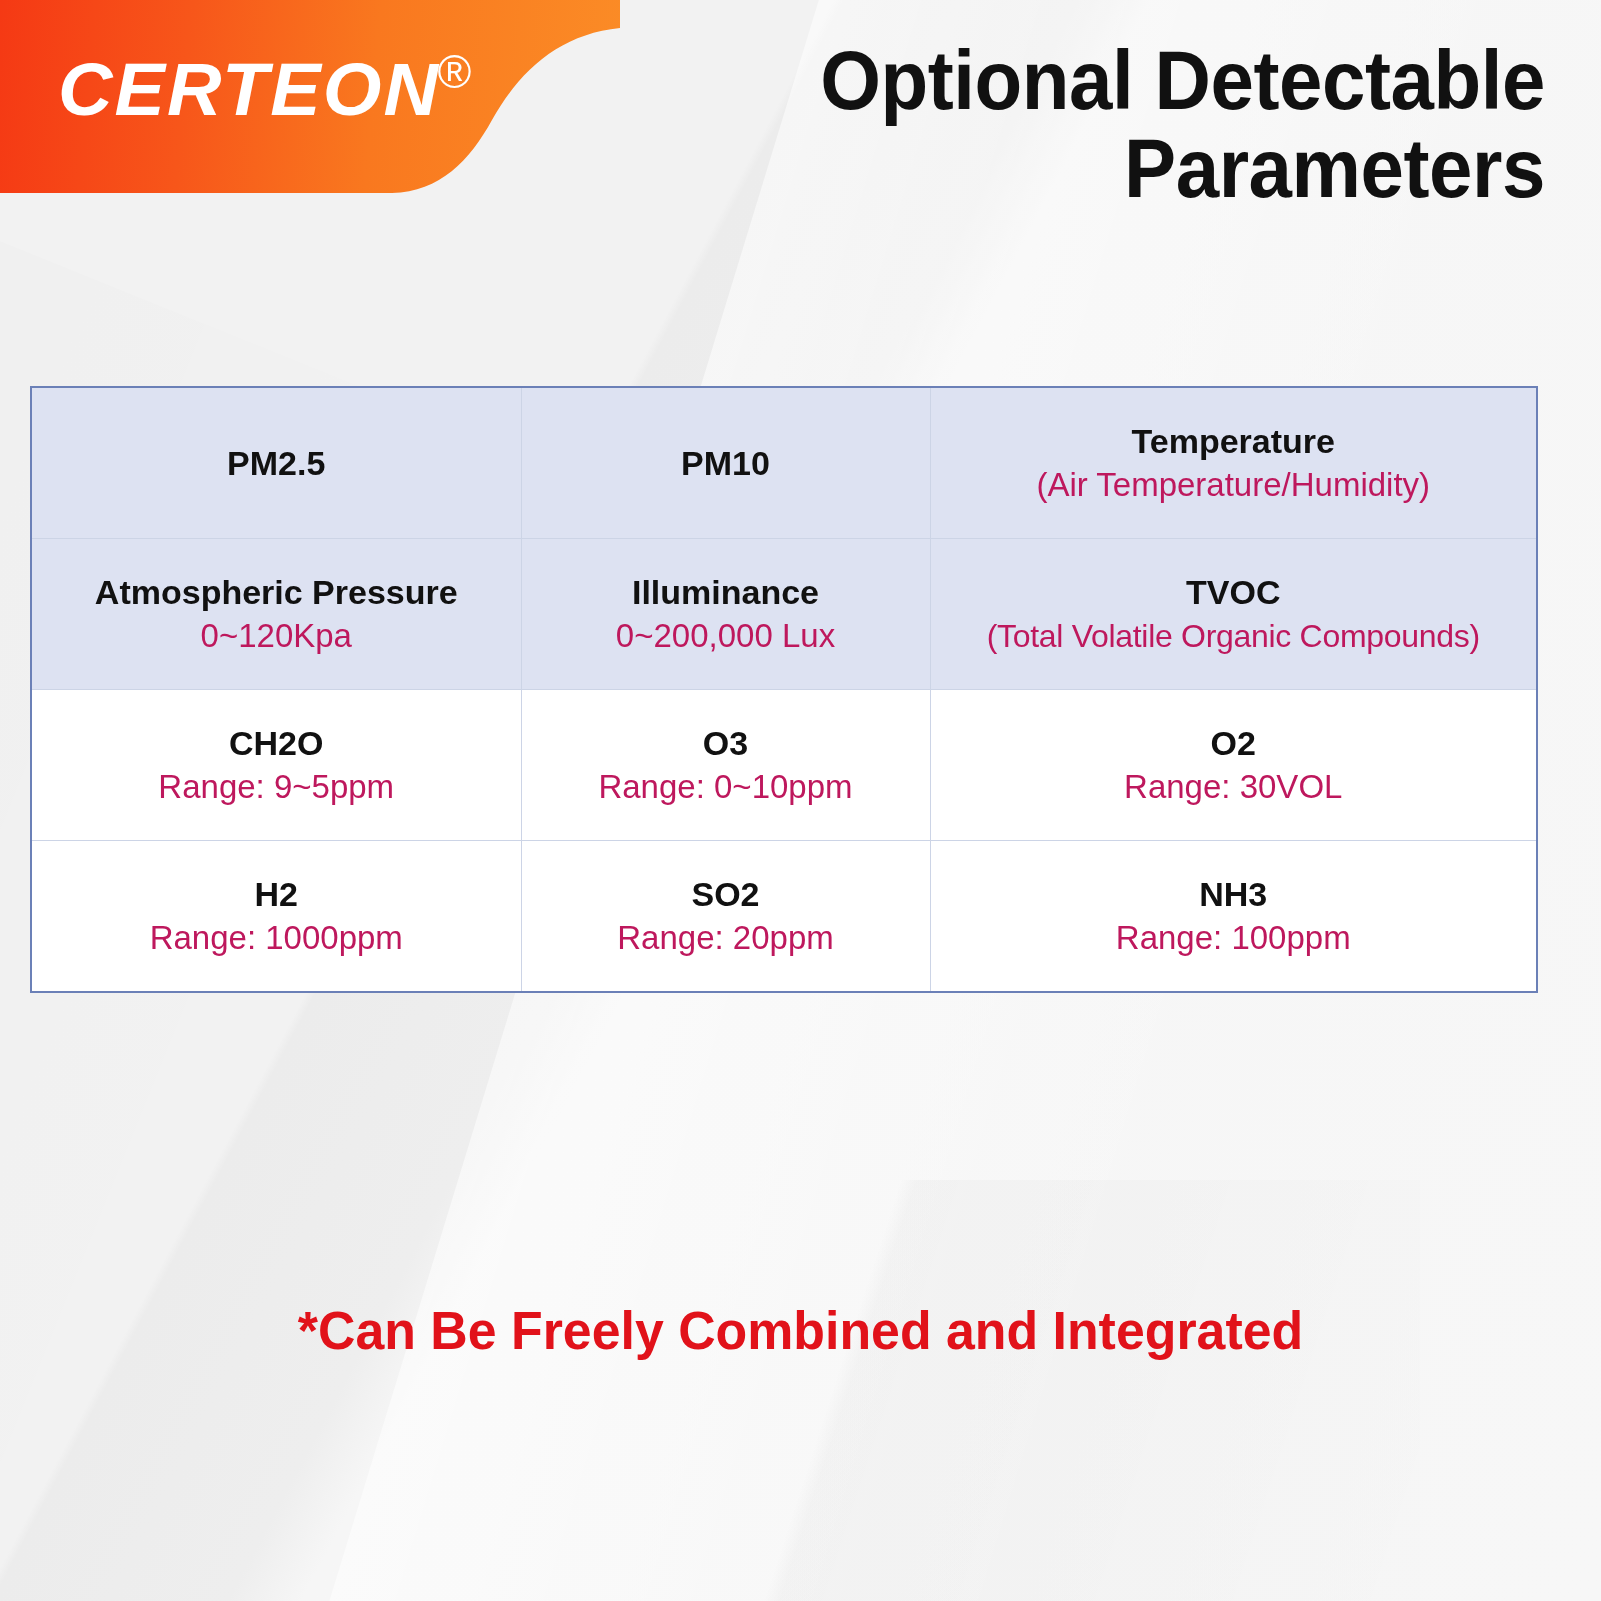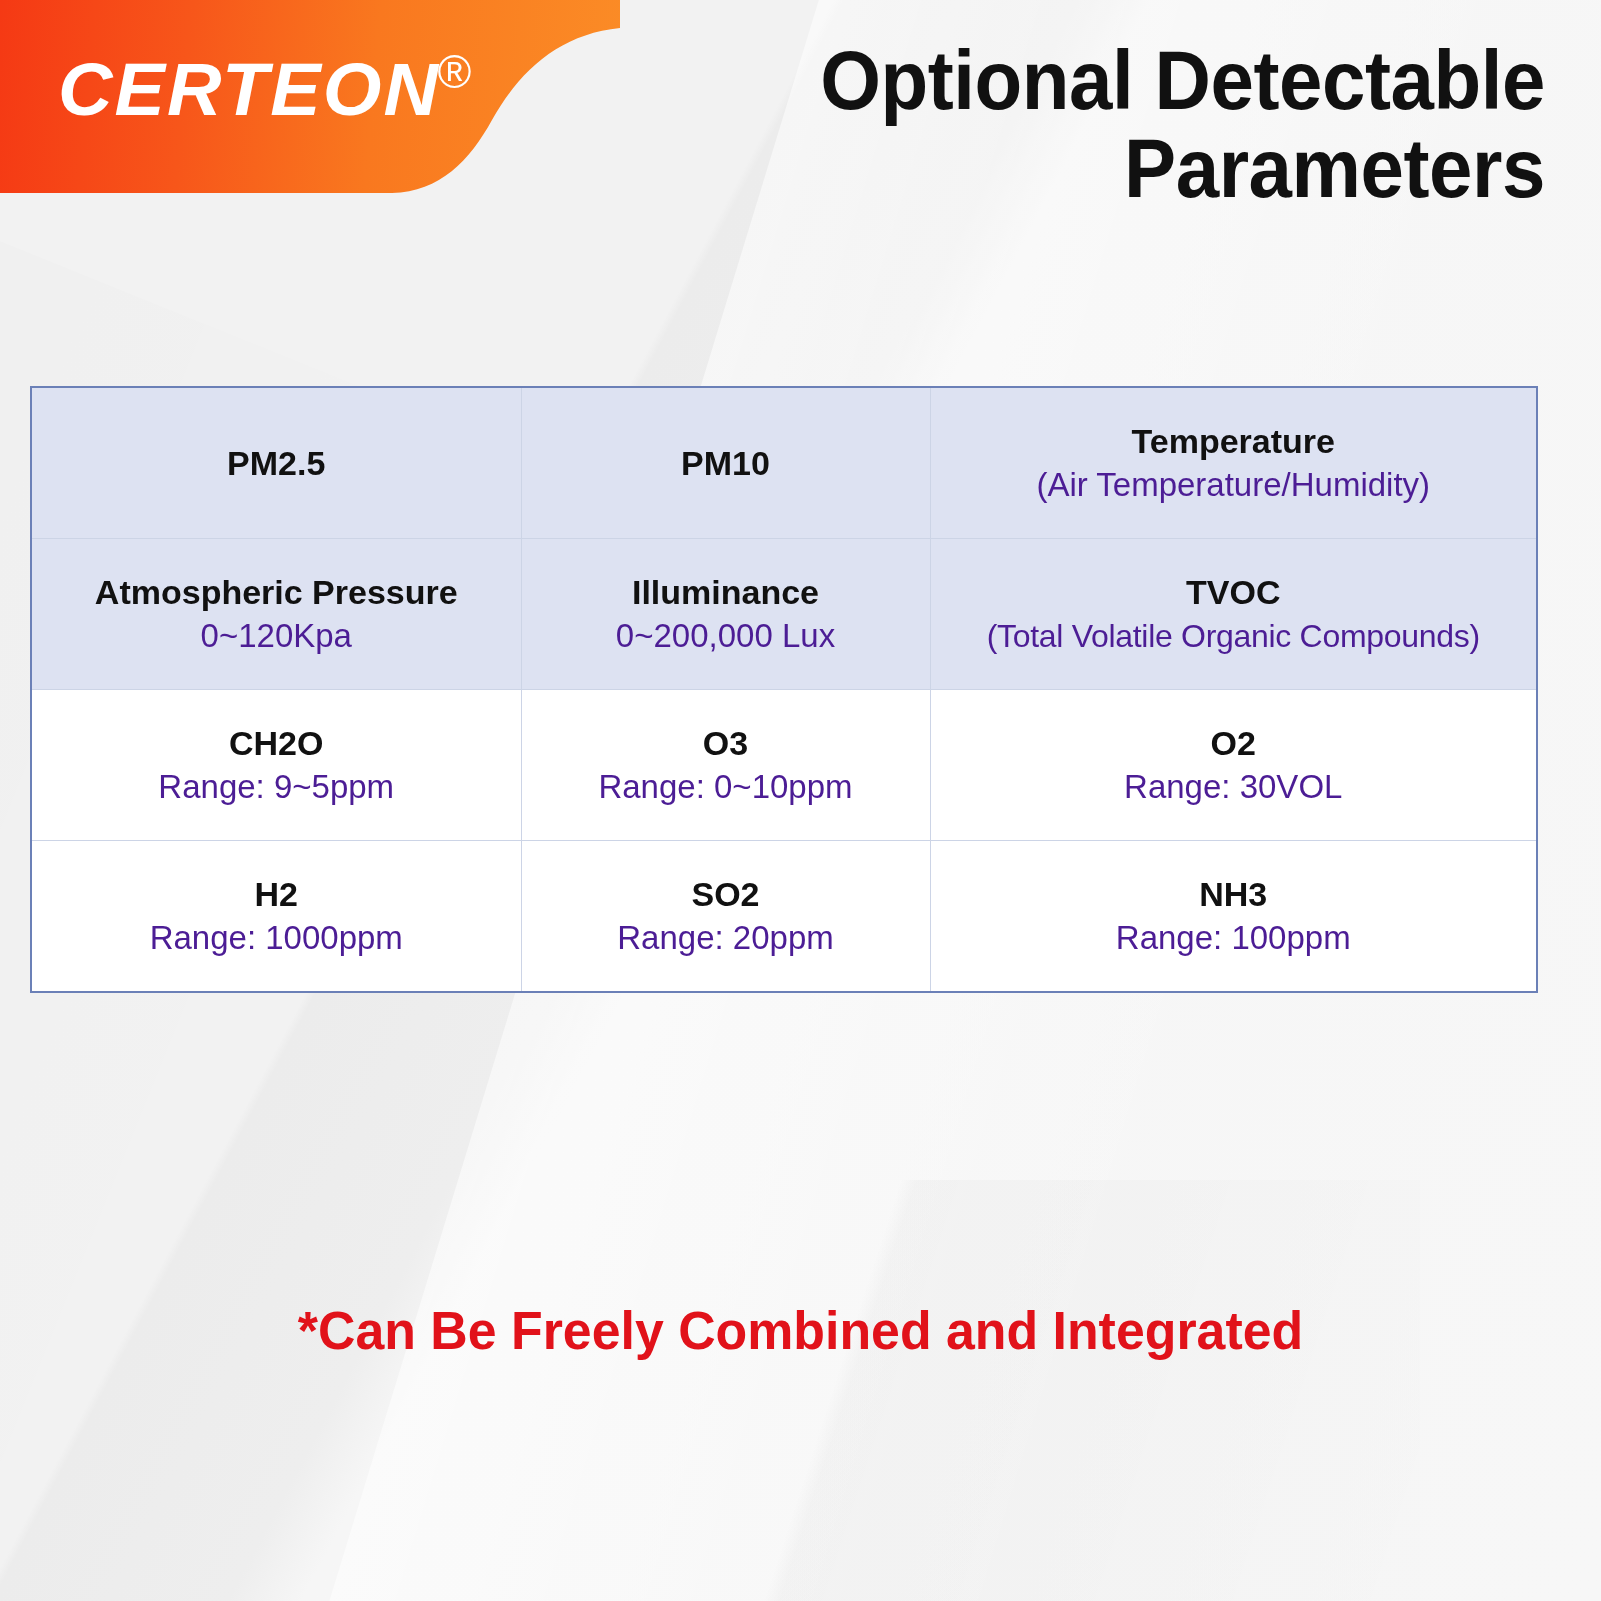--- a/index.html
+++ b/index.html
@@ -172,21 +172,21 @@
     font-size: 34px;
     line-height: 44px;
     color: #111111;
     white-space: nowrap;
   }
   .cell-sub {
     font-family: "Liberation Sans", sans-serif;
     font-weight: normal;
     font-size: 33px;
     line-height: 44px;
-    color: #4c1d95;
+    color: #be185d;
     white-space: nowrap;
   }
   .cell-sub.tight {
     font-size: 32px;
     letter-spacing: -0.3px;
   }
 
   
   .footnote {
     position: absolute;

